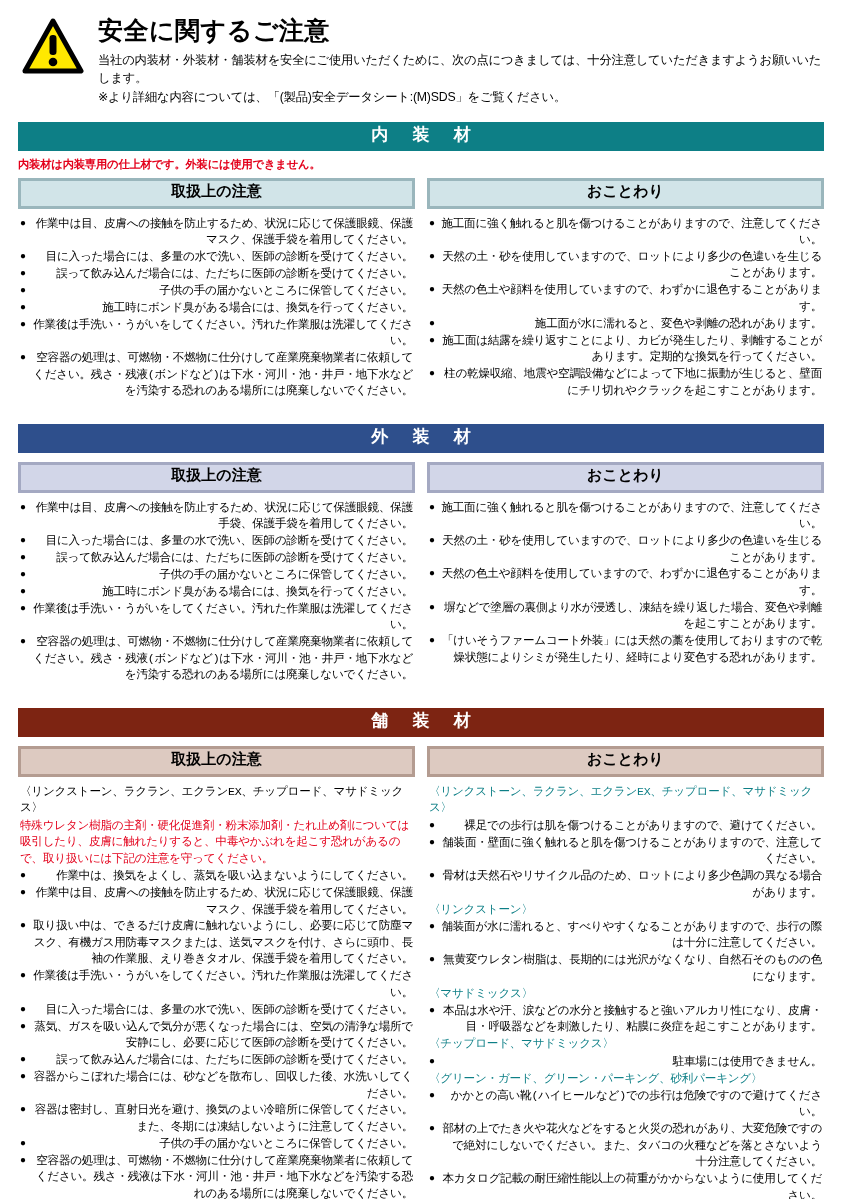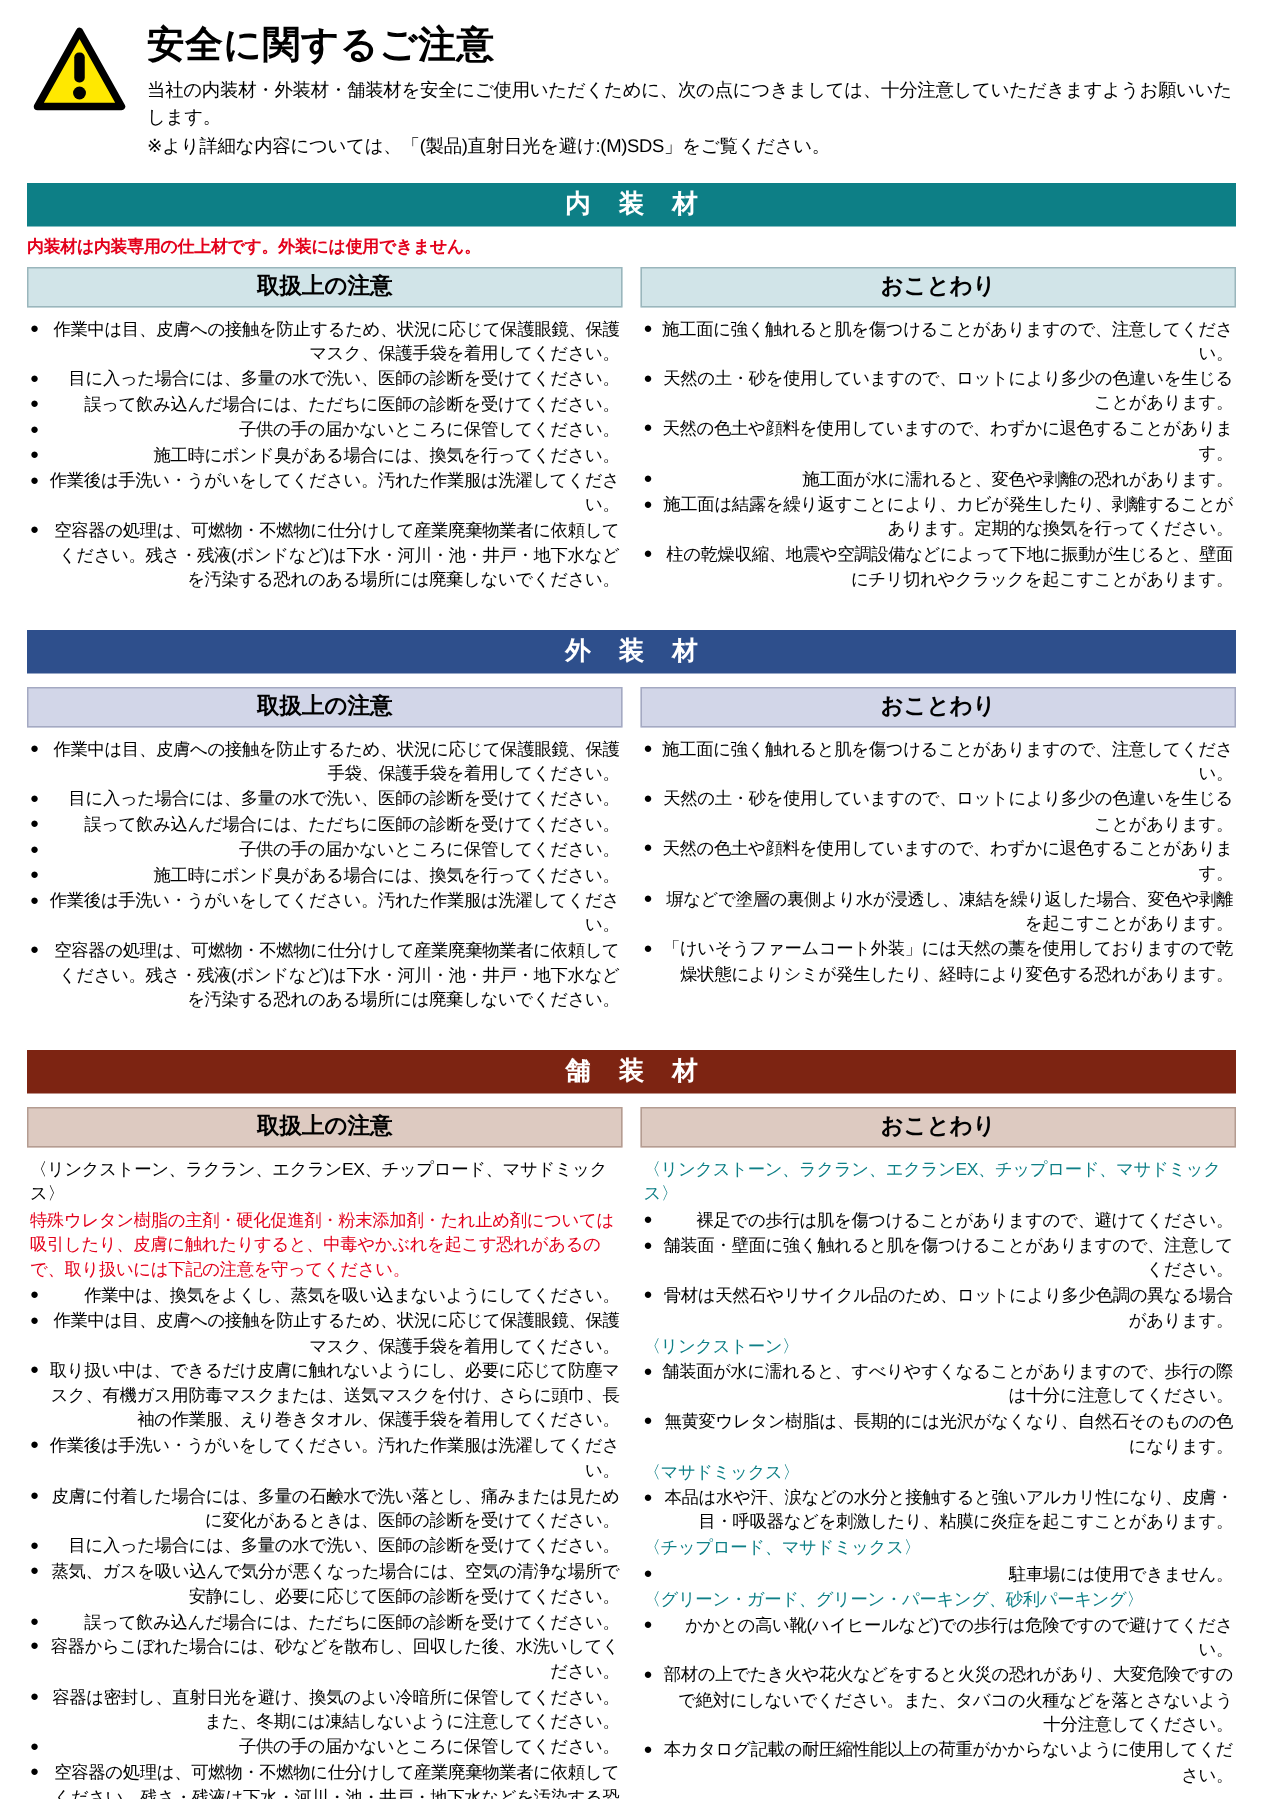--- a/index.html
+++ b/index.html
@@ -35,21 +35,21 @@
     margin: 0 0 6px 0;
   }
   .doc-sub {
     font-size: 12.3px;
     line-height: 1.5;
     margin: 0;
     letter-spacing: -0.2px;
   }
 
   
-  .section { margin-top: 8px; }
+  .section { margin-top: 8px; font-family: Liberation Mono, monospace; }
   .band {
     color: #ffffff;
     text-align: center;
     font-size: 17px;
     font-weight: bold;
     letter-spacing: 7px;
     text-indent: 7px;
     padding: 4px 0 5px 0;
     line-height: 1.15;
   }
@@ -72,21 +72,21 @@
     gap: 12px;
     align-items: flex-start;
   }
   .col { flex: 1 1 0; min-width: 0; }
 
   .subhead {
     text-align: center;
     font-size: 15px;
     font-weight: bold;
     padding: 3px 0 4px 0;
-    border: 1px solid #000000;
+    border: 3px solid #000000;
     line-height: 1.2;
   }
   .sh-teal   { background: #d1e4e8; border-color: #9ab6bc; }
   .sh-navy   { background: #d2d6e8; border-color: #a4a9c2; }
   .sh-maroon { background: #ddcac1; border-color: #b49c91; }
 
   .body-list { padding: 7px 2px 0 2px; }
 
   .li {
     position: relative;
@@ -135,21 +135,21 @@
     <div class="warn-icon">
       <svg viewBox="0 0 62 58" width="62" height="58" aria-hidden="true">
         <path d="M31 3 L59 53 L3 53 Z" fill="#ffe800" stroke="#000000" stroke-width="5" stroke-linejoin="round"></path>
         <rect x="27.5" y="17" width="7" height="20" rx="3.2" fill="#000000"></rect>
         <circle cx="31" cy="44" r="4.3" fill="#000000"></circle>
       </svg>
     </div>
     <div class="header-text">
       <h1 class="doc-title">安全に関するご注意</h1>
       <p class="doc-sub">当社の内装材・外装材・舗装材を安全にご使用いただくために、次の点につきましては、十分注意していただきますようお願いいたします。</p>
-      <p class="doc-sub">※より詳細な内容については、「(製品)直射日光を避け:(M)SDS」をご覧ください。</p>
+      <p class="doc-sub">※より詳細な内容については、「(製品)安全データシート:(M)SDS」をご覧ください。</p>
     </div>
   </div>
 
   <div id="sections-root">
       <div class="section">
         <div class="band band-teal">内 装 材</div>
         <div class="band-note">内装材は内装専用の仕上材です。外装には使用できません。</div>
         <div class="cols">
           <div class="col">
             <div class="subhead sh-teal">取扱上の注意</div>
@@ -212,21 +212,20 @@
         <div class="cols">
           <div class="col">
             <div class="subhead sh-maroon">取扱上の注意</div>
             <div class="body-list">
               <div class="grp grp-dark">〈リンクストーン、ラクラン、エクランEX、チップロード、マサドミックス〉</div>
               <div class="warn-red">特殊ウレタン樹脂の主剤・硬化促進剤・粉末添加剤・たれ止め剤については吸引したり、皮膚に触れたりすると、中毒やかぶれを起こす恐れがあるので、取り扱いには下記の注意を守ってください。</div>
               <div class="li">作業中は、換気をよくし、蒸気を吸い込まないようにしてください。</div>
               <div class="li">作業中は目、皮膚への接触を防止するため、状況に応じて保護眼鏡、保護マスク、保護手袋を着用してください。</div>
               <div class="li">取り扱い中は、できるだけ皮膚に触れないようにし、必要に応じて防塵マスク、有機ガス用防毒マスクまたは、送気マスクを付け、さらに頭巾、長袖の作業服、えり巻きタオル、保護手袋を着用してください。</div>
               <div class="li">作業後は手洗い・うがいをしてください。汚れた作業服は洗濯してください。</div>
-              <div class="li">皮膚に付着した場合には、多量の石鹸水で洗い落とし、痛みまたは見ために変化があるときは、医師の診断を受けてください。</div>
               <div class="li">目に入った場合には、多量の水で洗い、医師の診断を受けてください。</div>
               <div class="li">蒸気、ガスを吸い込んで気分が悪くなった場合には、空気の清浄な場所で安静にし、必要に応じて医師の診断を受けてください。</div>
               <div class="li">誤って飲み込んだ場合には、ただちに医師の診断を受けてください。</div>
               <div class="li">容器からこぼれた場合には、砂などを散布し、回収した後、水洗いしてください。</div>
               <div class="li">容器は密封し、直射日光を避け、換気のよい冷暗所に保管してください。また、冬期には凍結しないように注意してください。</div>
               <div class="li">子供の手の届かないところに保管してください。</div>
               <div class="li">空容器の処理は、可燃物・不燃物に仕分けして産業廃棄物業者に依頼してください。残さ・残液は下水・河川・池・井戸・地下水などを汚染する恐れのある場所には廃棄しないでください。</div>
             </div>
           </div>
           <div class="col">

